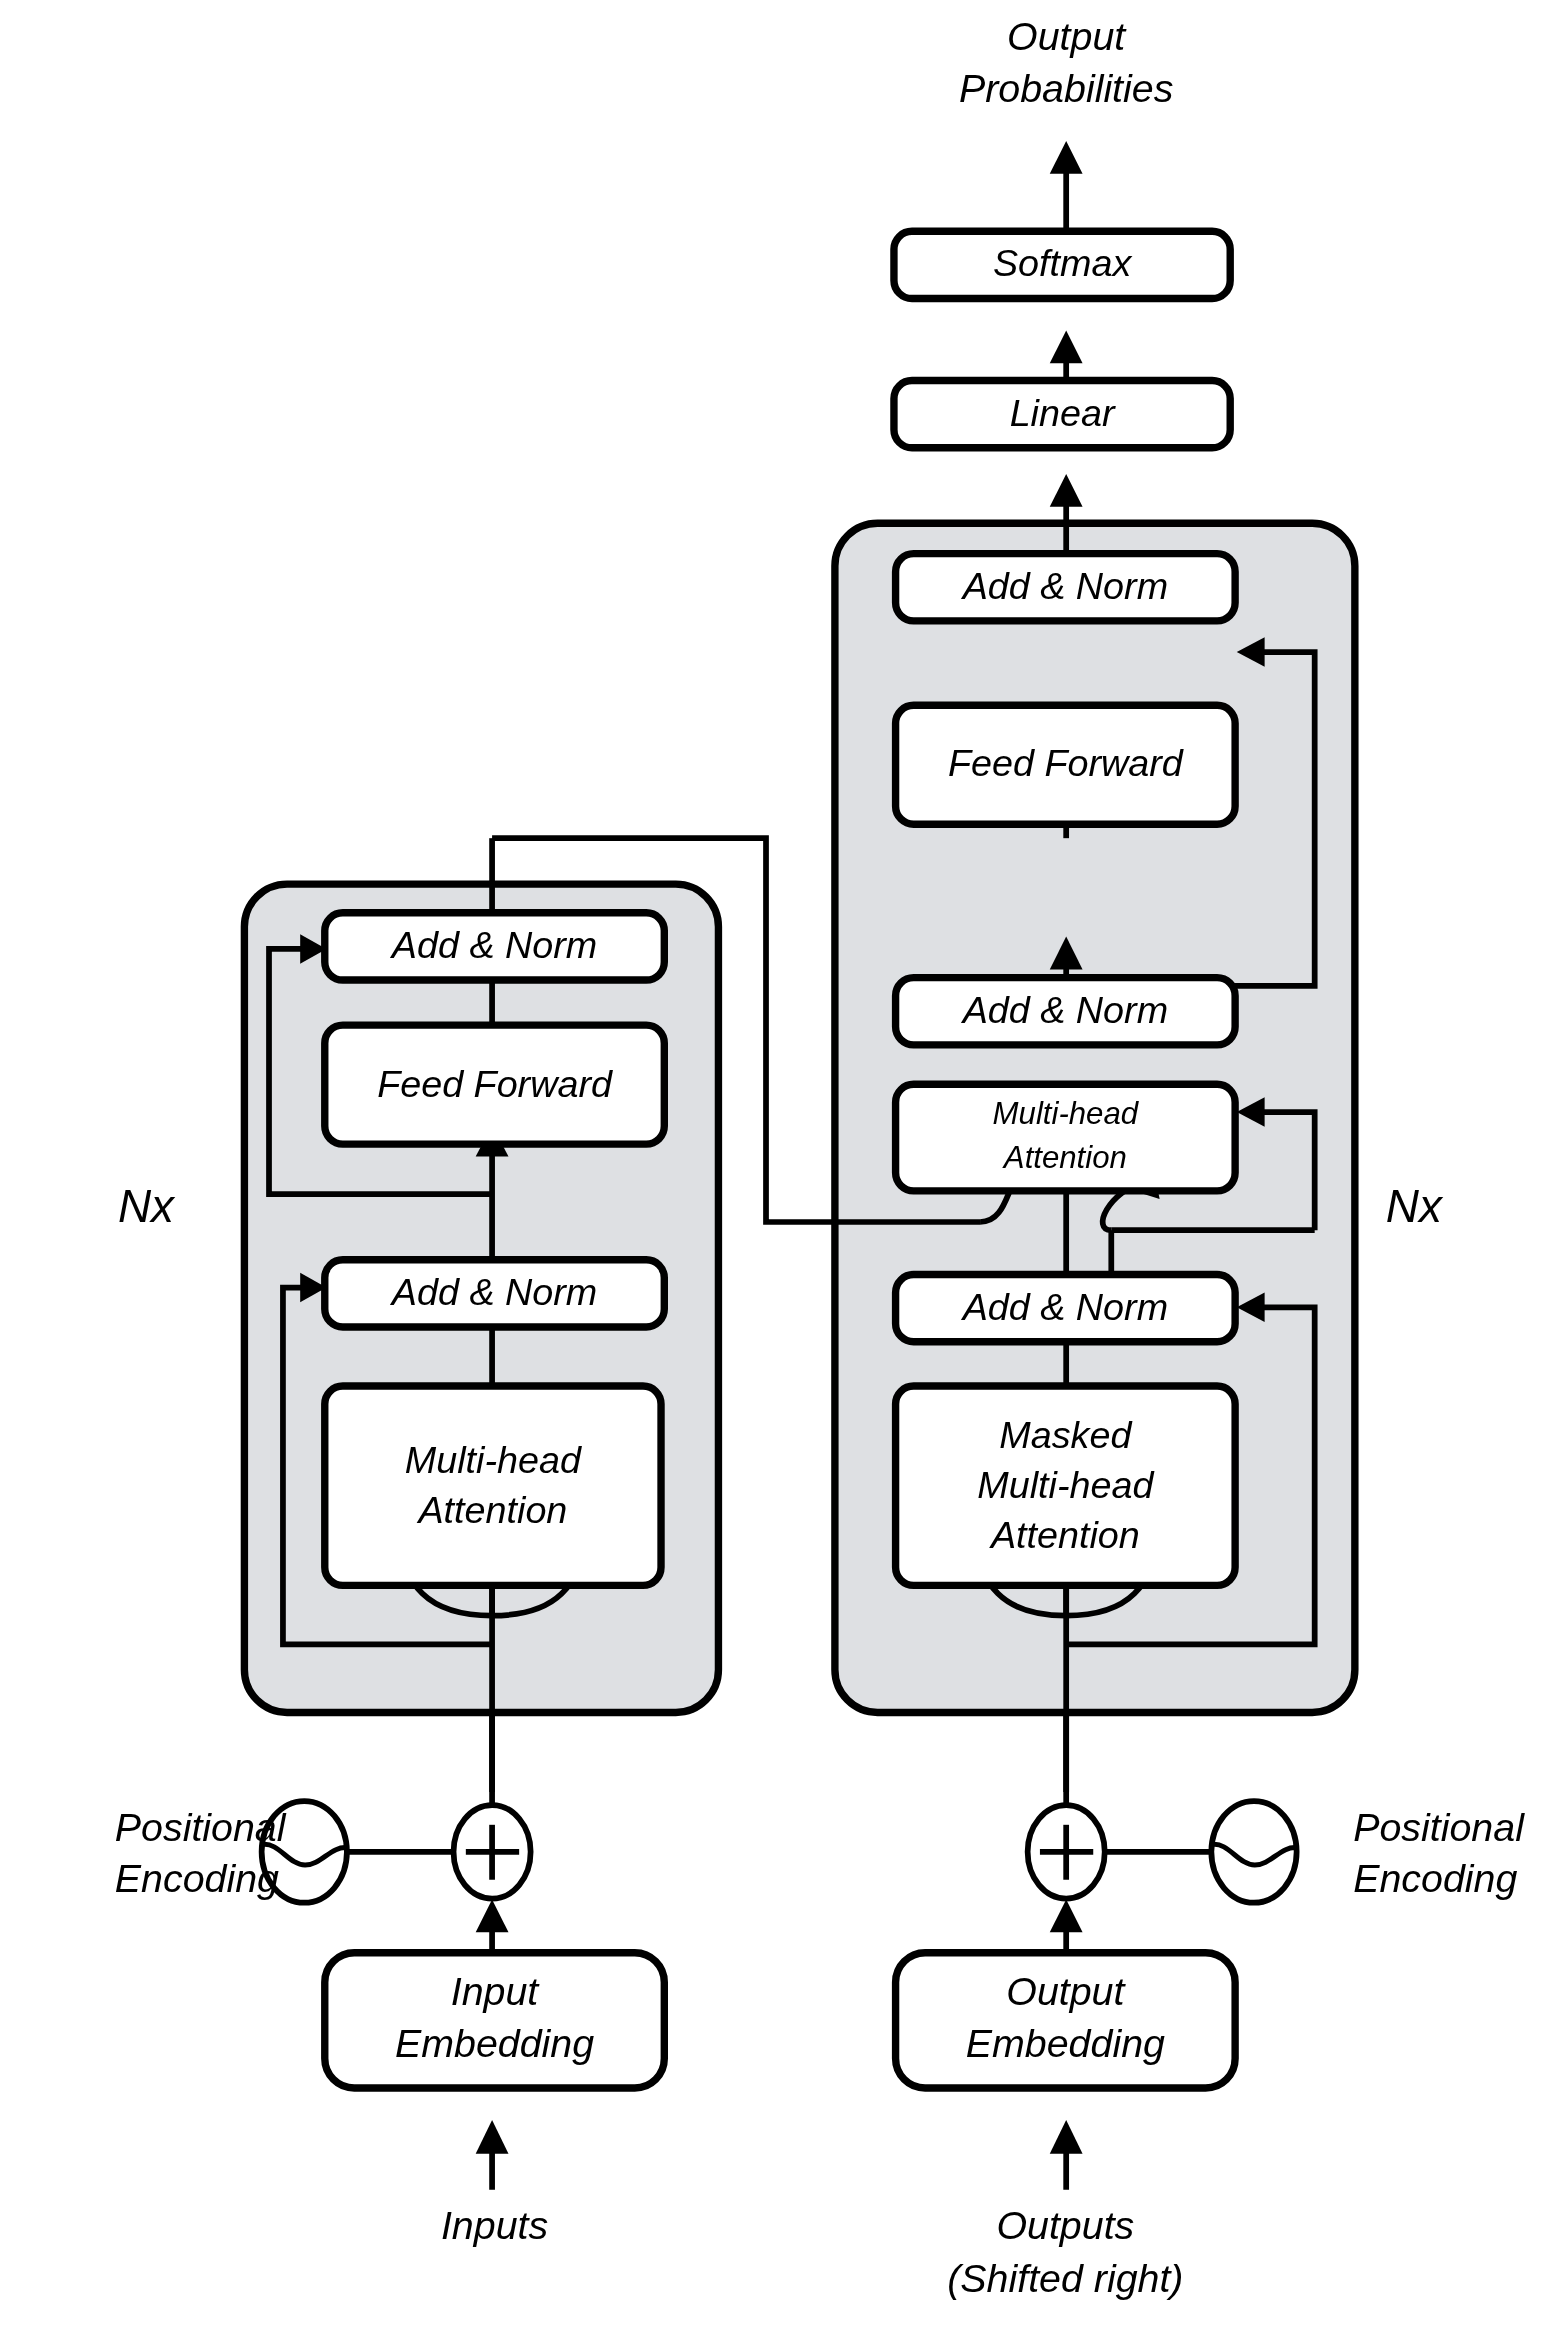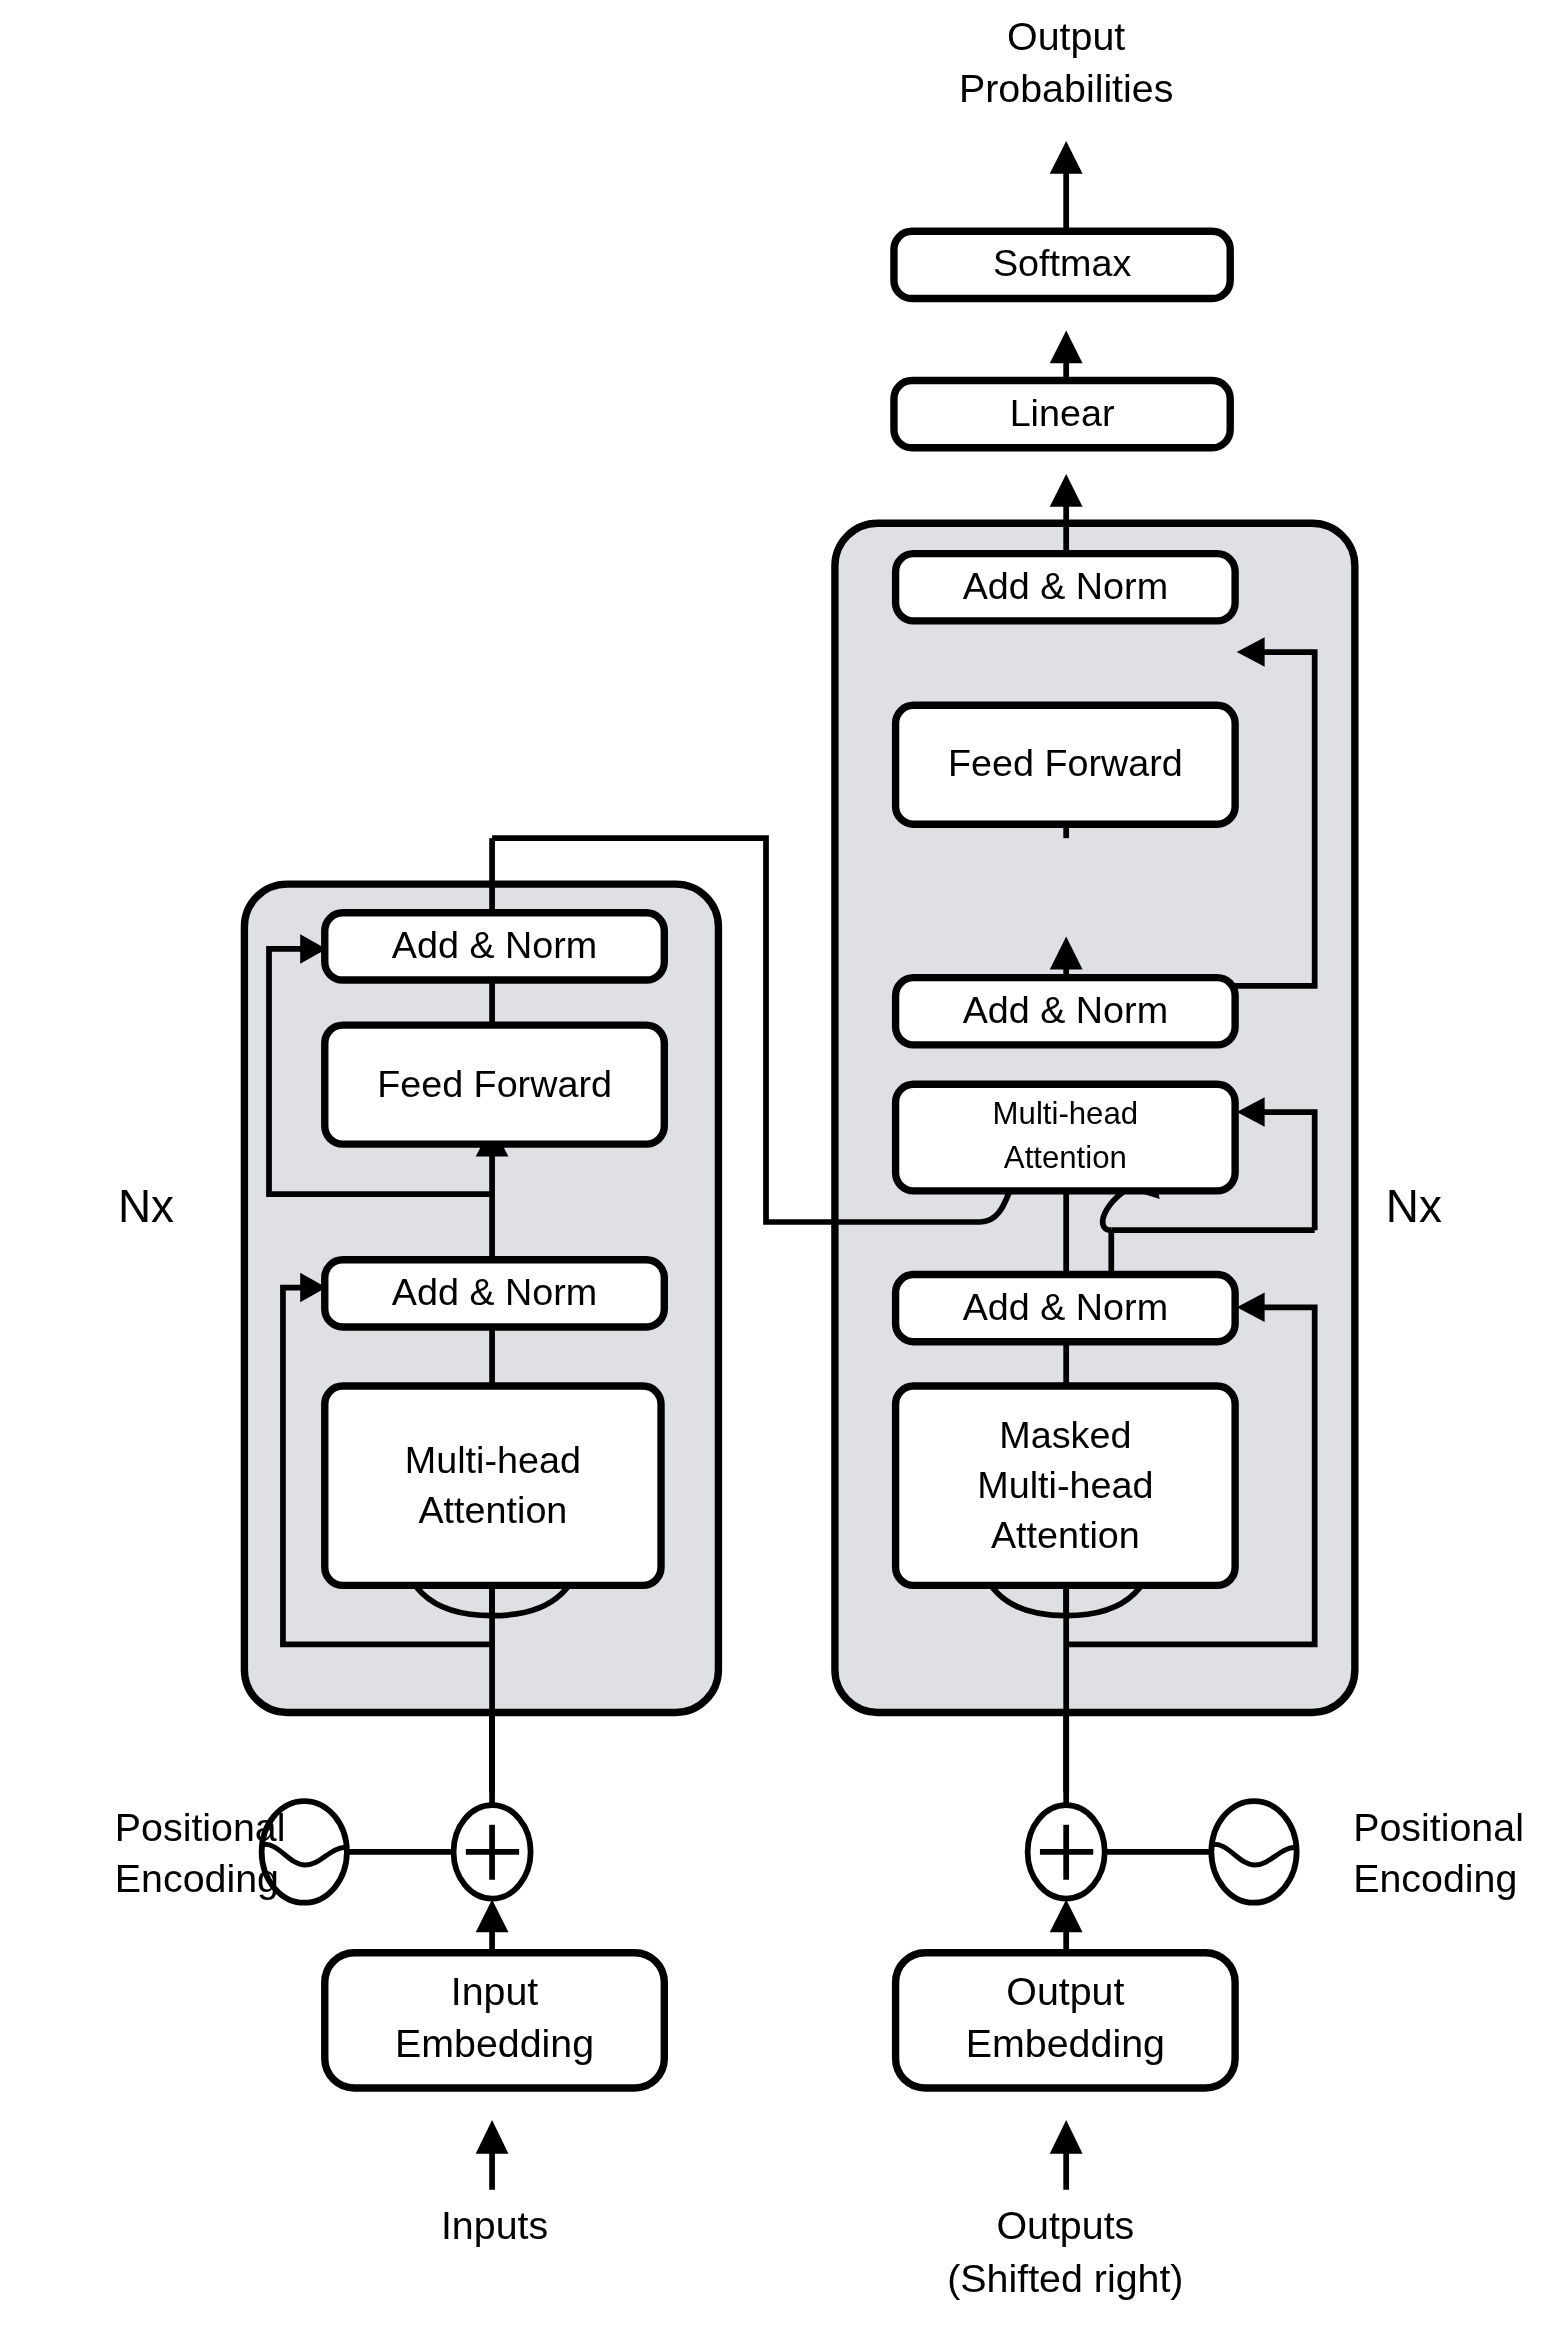--- a/index.html
+++ b/index.html
@@ -11,20 +11,21 @@
     width: 1564px;
     height: 2330px;
     font-family: "Liberation Sans", sans-serif;
     overflow: hidden;
   }
   #diagram {
     position: relative;
     width: 1564px;
     height: 2330px;
     background: #ffffff;
+    font-style: italic;
   }
   svg.layer {
     position: absolute;
     top: 0;
     left: 0;
     width: 1564px;
     height: 2330px;
   }
   .stroke {
     fill: none;

